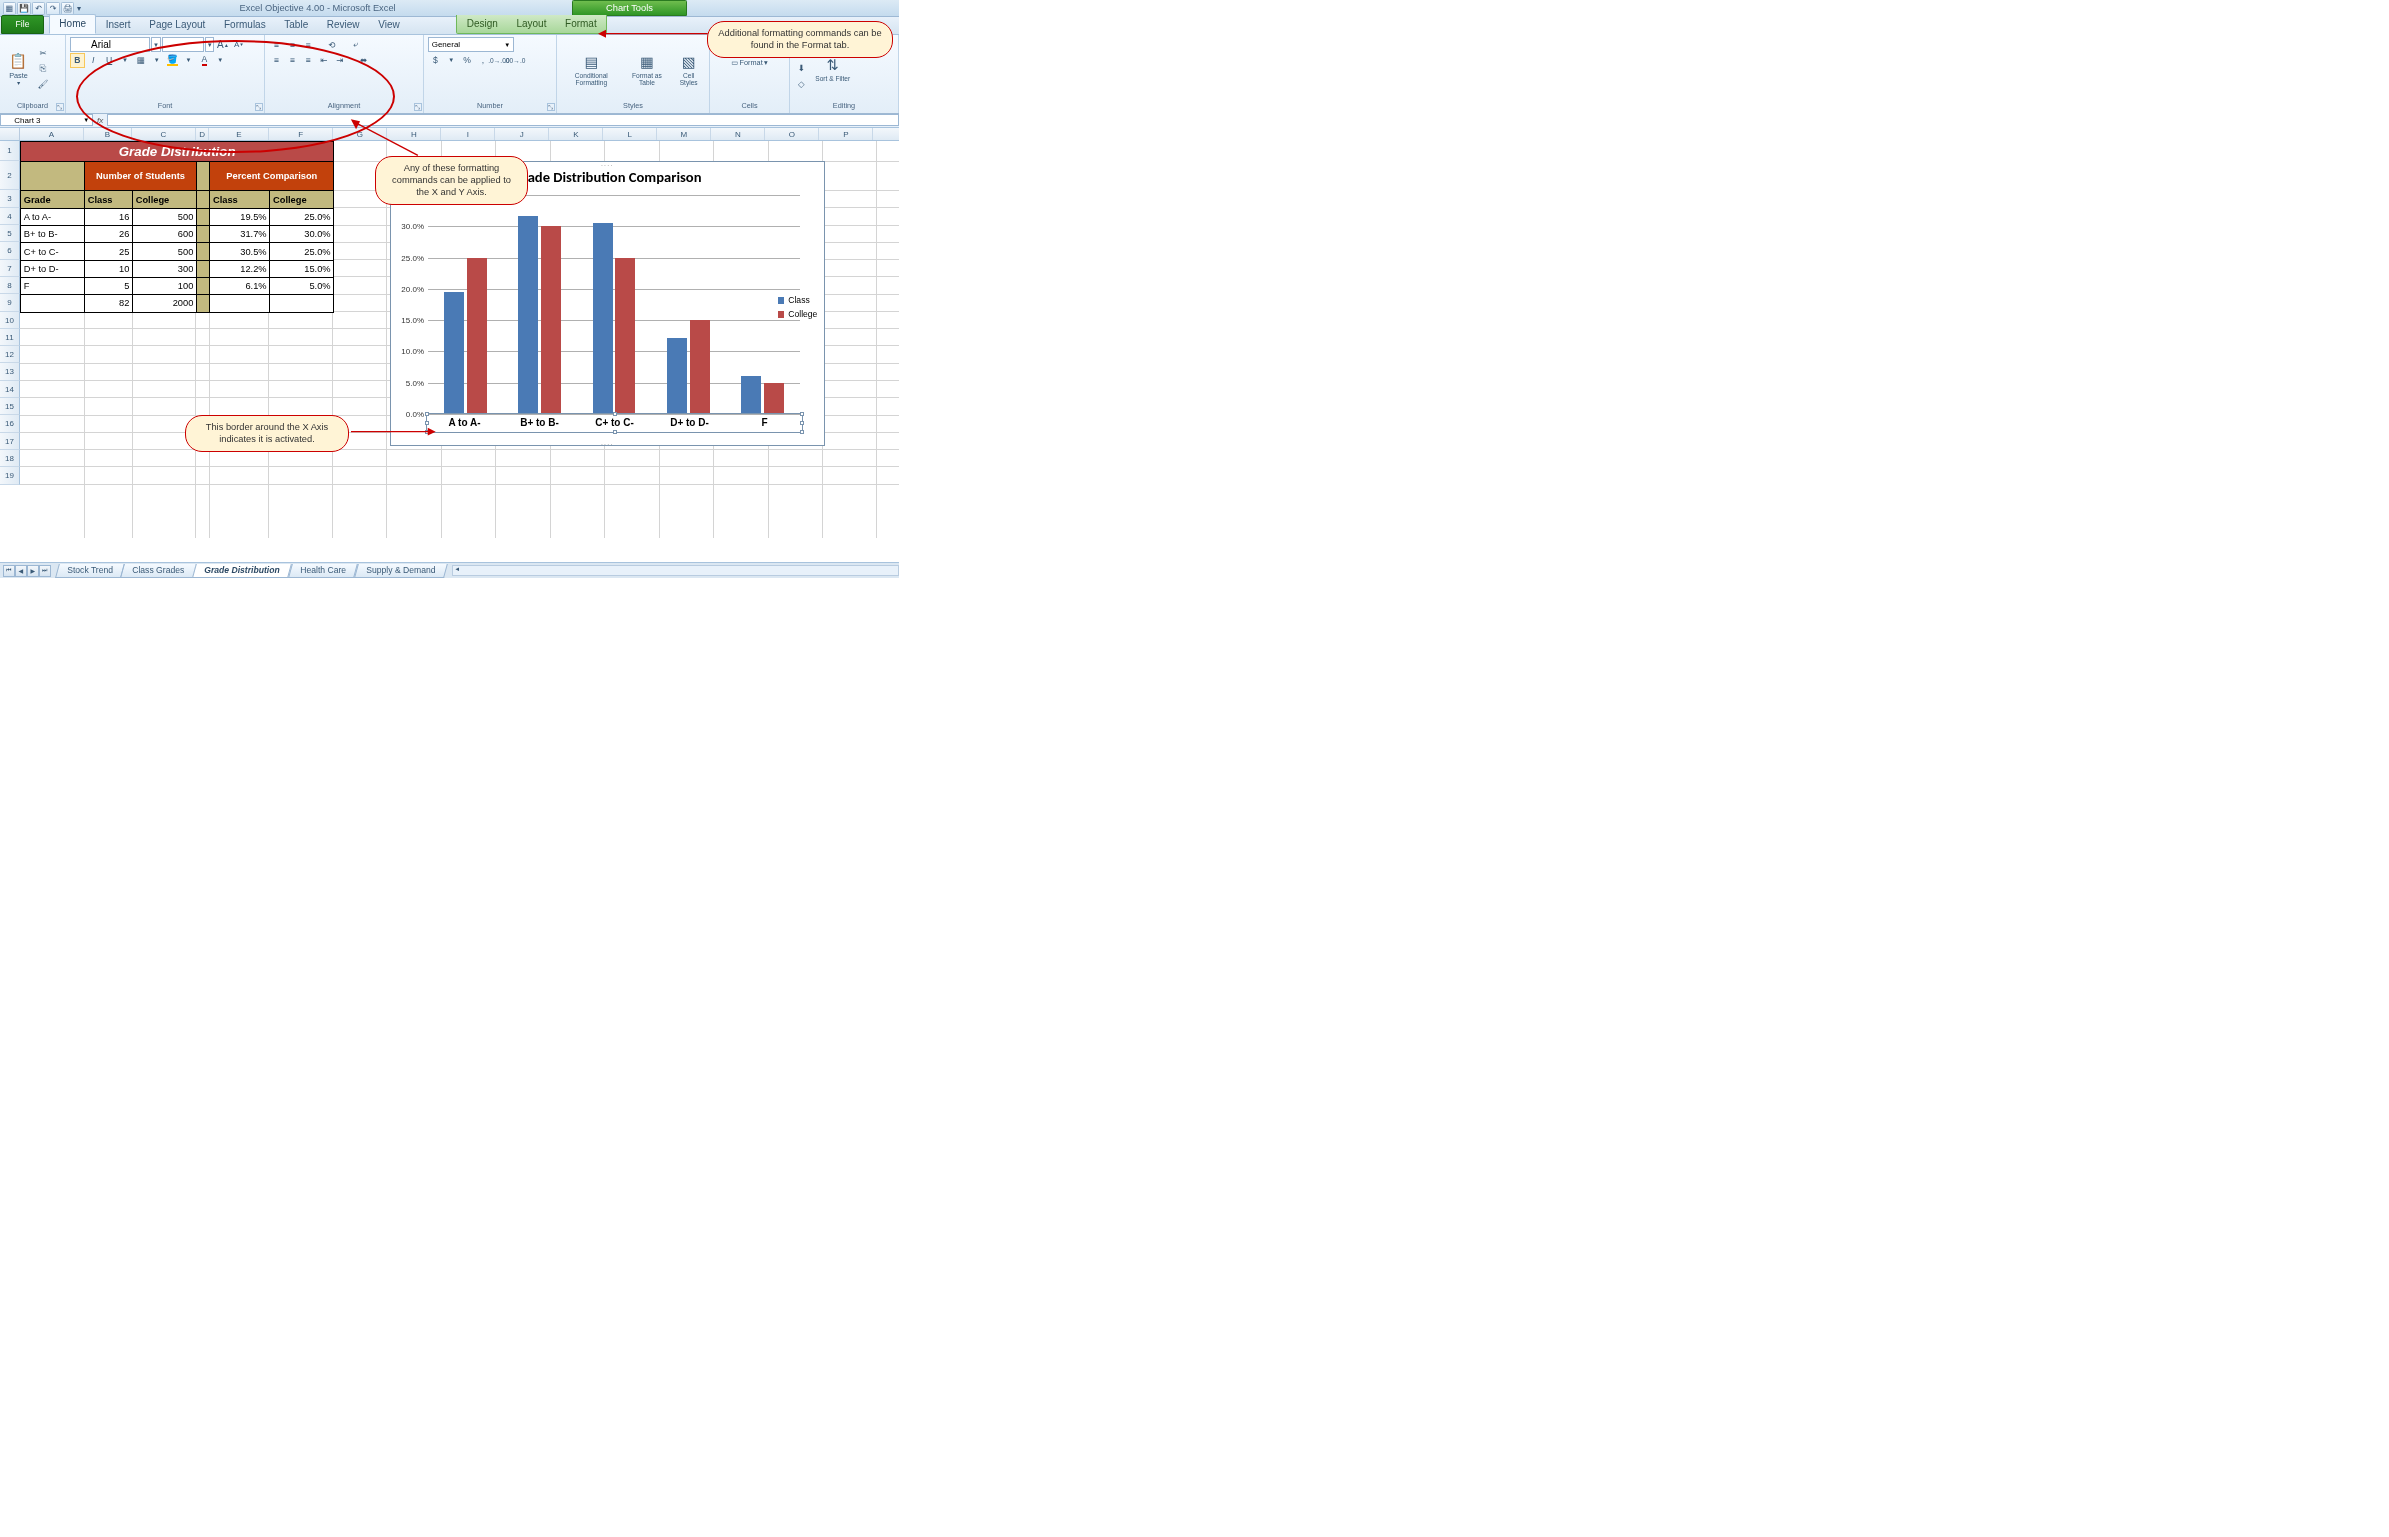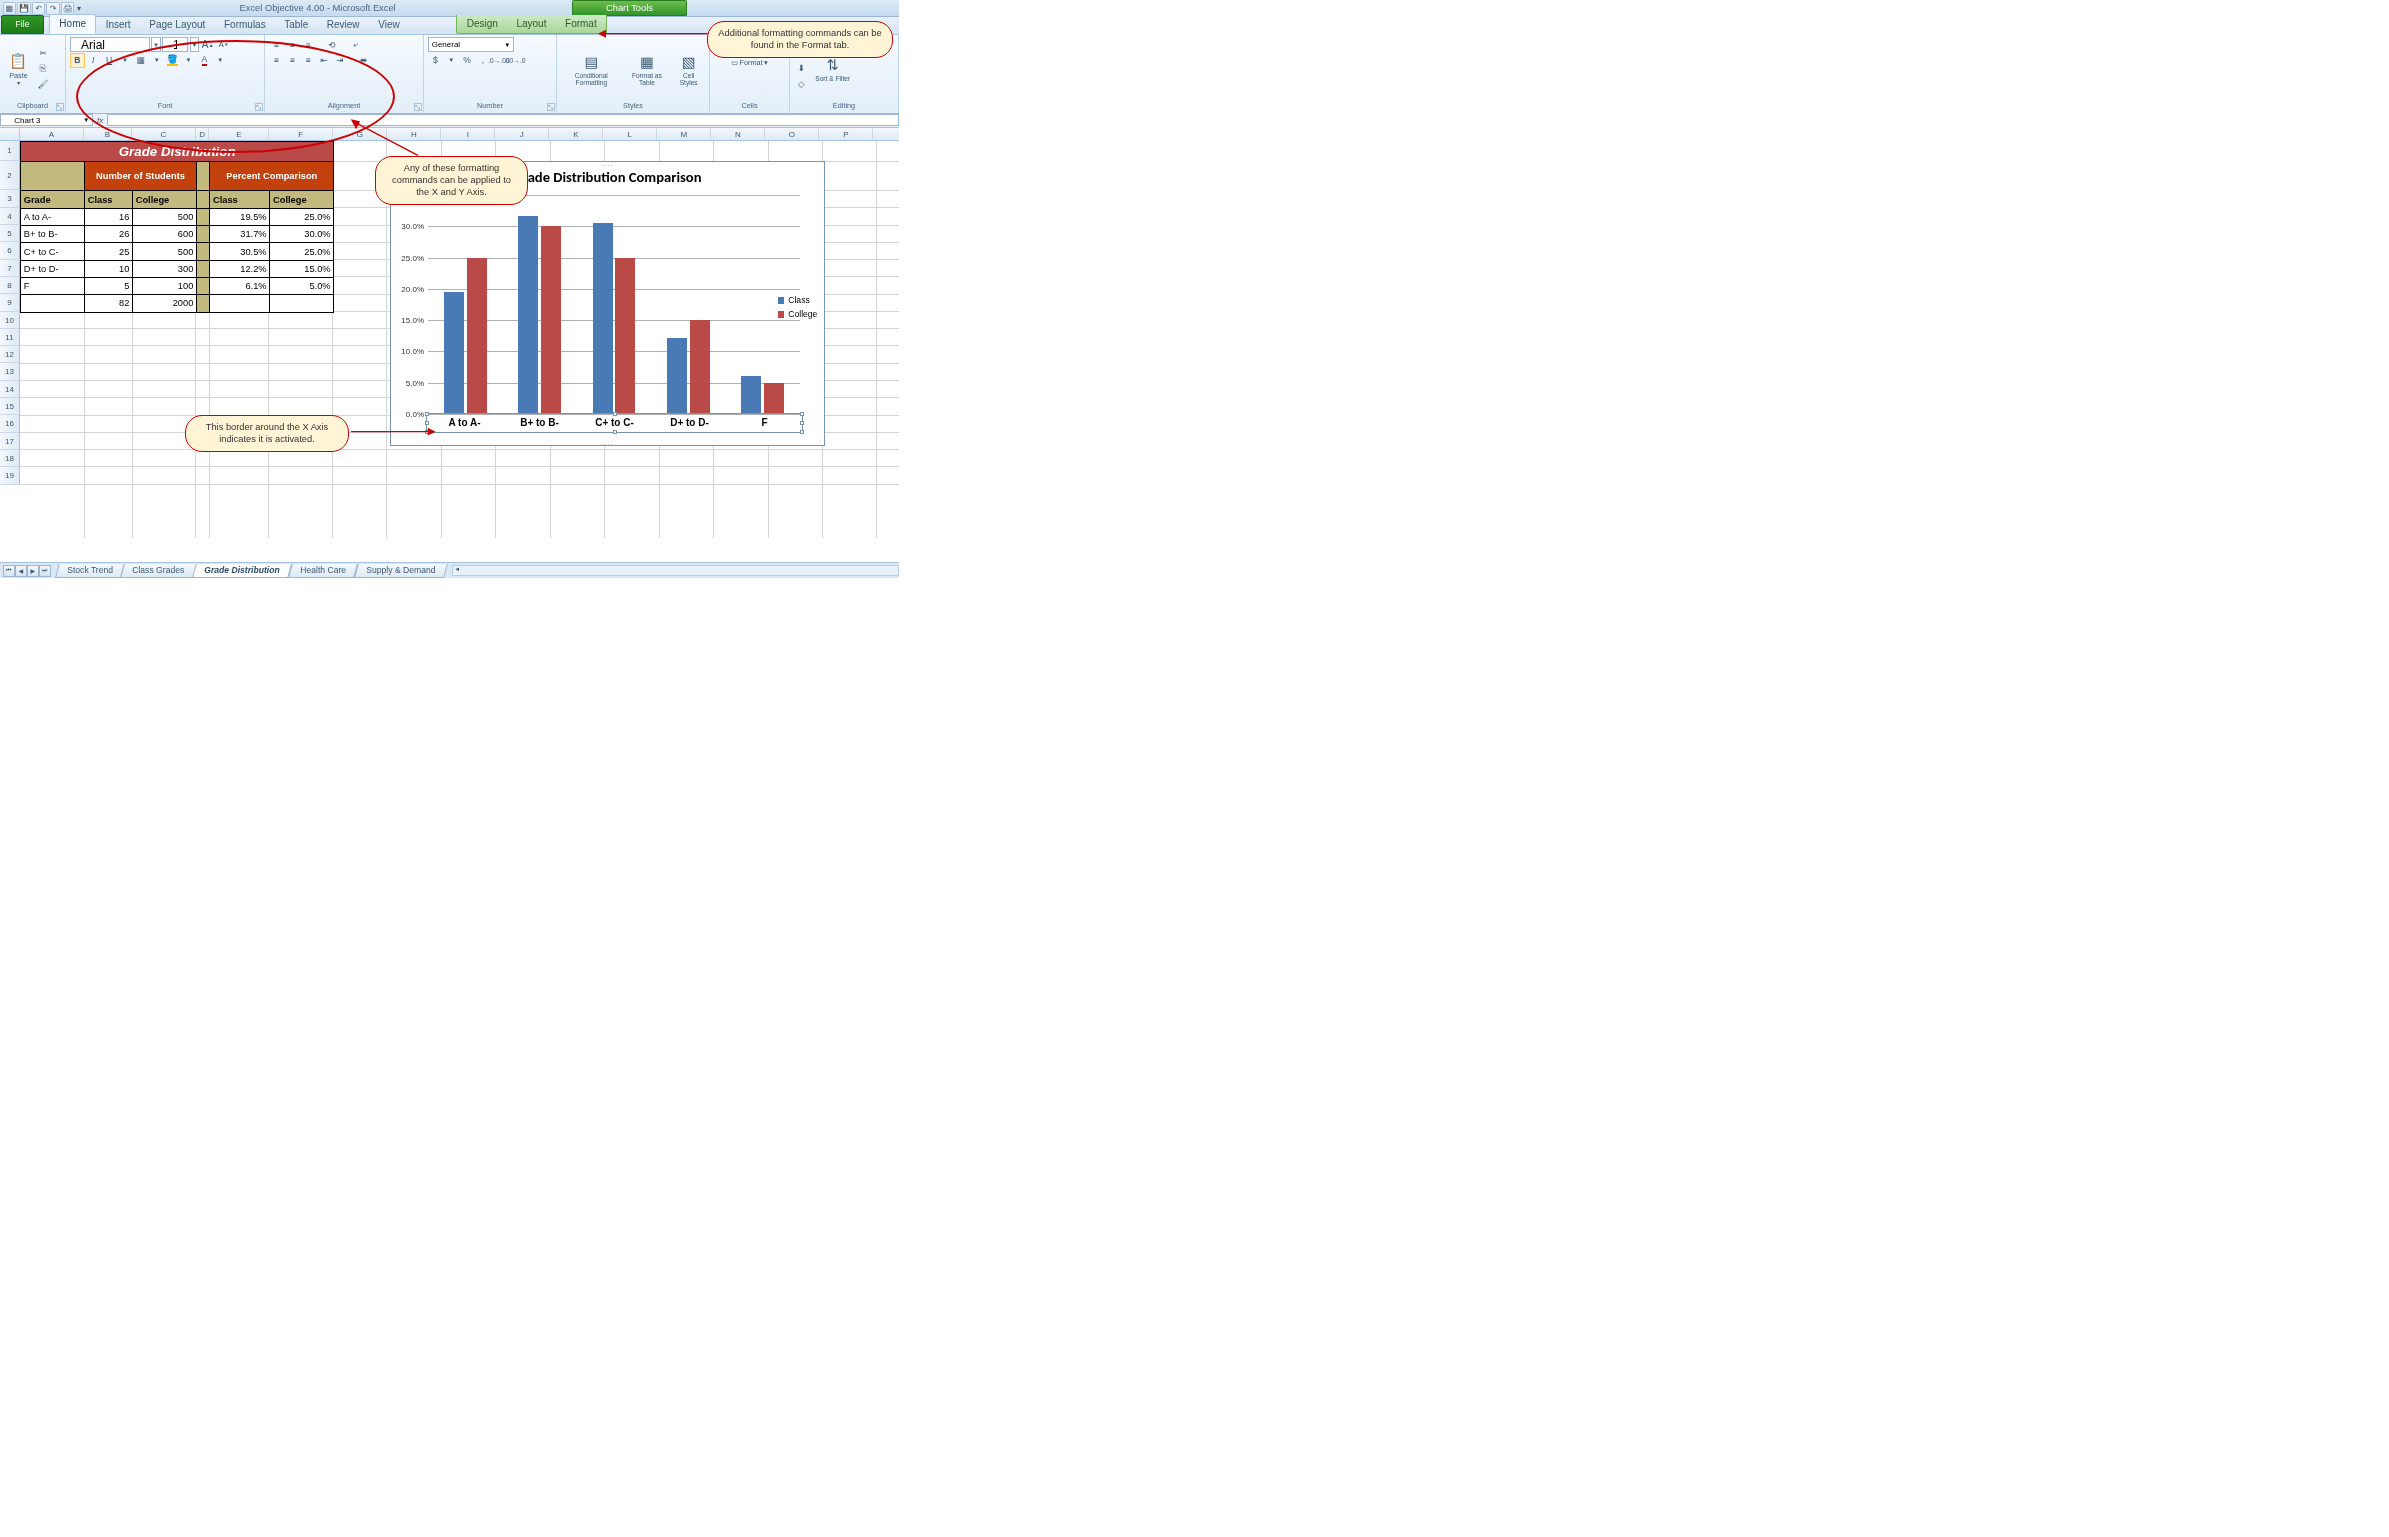--- a/index.html
+++ b/index.html
@@ -23,21 +23,21 @@
 
 
 .ribbon { height: 79px; background: linear-gradient(#f5faff,#e3eef8); border-bottom: 0.7px solid #9fb9d3; display: flex; }
 .group { border-right: 0.7px solid #c1d5e8; padding: 2.7px 4px 1.3px; display: flex; flex-direction: column; position: relative; }
 .group-body { flex: 1; display: flex; align-items: center; gap: 2.7px; }
 .group-label { text-align: center; font-size: 7.3px; color: #4a6581; padding: 1.3px 0; }
 .dialog-launcher { position: absolute; right: 1.3px; bottom: 1.3px; width: 8px; height: 8px; font-size: 6px; color: #4a6581; border: 0.7px solid #a8c3dd; background: #e8f1fa; text-align: center; line-height: 6.6px; }
 .btn-big { display: flex; flex-direction: column; align-items: center; font-size: 7.3px; color: #3a5a77; padding: 1.3px 4px; cursor: pointer; }
 .btn-big .ico { width: 21px; height: 21px; display: flex; align-items: center; justify-content: center; font-size: 14.6px; }
 .btn-sm { width: 14.6px; height: 14.6px; display: inline-flex; align-items: center; justify-content: center; border: 0.7px solid transparent; cursor: pointer; font-size: 8.6px; color: #3a5a77; }
-.font-box, .size-box { background: #fff; border: 0.7px solid #9cb7d3; height: 14.6px; font-size: 12px; padding: 0 10px; }
+.font-box, .size-box { background: #fff; border: 0.7px solid #9cb7d3; height: 14.6px; font-size: 10px; padding: 0 20px; }
 .font-box { width: 80px; }
 .size-box { width: 26.6px; }
 .row { display: flex; gap: 1.3px; align-items: center; }
 .col { display: flex; flex-direction: column; gap: 1.3px; }
 .number-combo { background: #fff; border: 0.7px solid #9cb7d3; height: 14.6px; font-size: 8px; padding: 0 2.7px; width: 86px; display: flex; align-items: center; justify-content: space-between; }
 
 
 .oval { position: absolute; border: 2px solid #cc0000; border-radius: 50%; pointer-events: none; }
 .callout { position: absolute; background: #fff4d6; border: 1.3px solid #cc0000; border-radius: 17px; padding: 5.3px 9.3px; font-size: 9.3px; color: #333; text-align: center; line-height: 1.3; }
 

